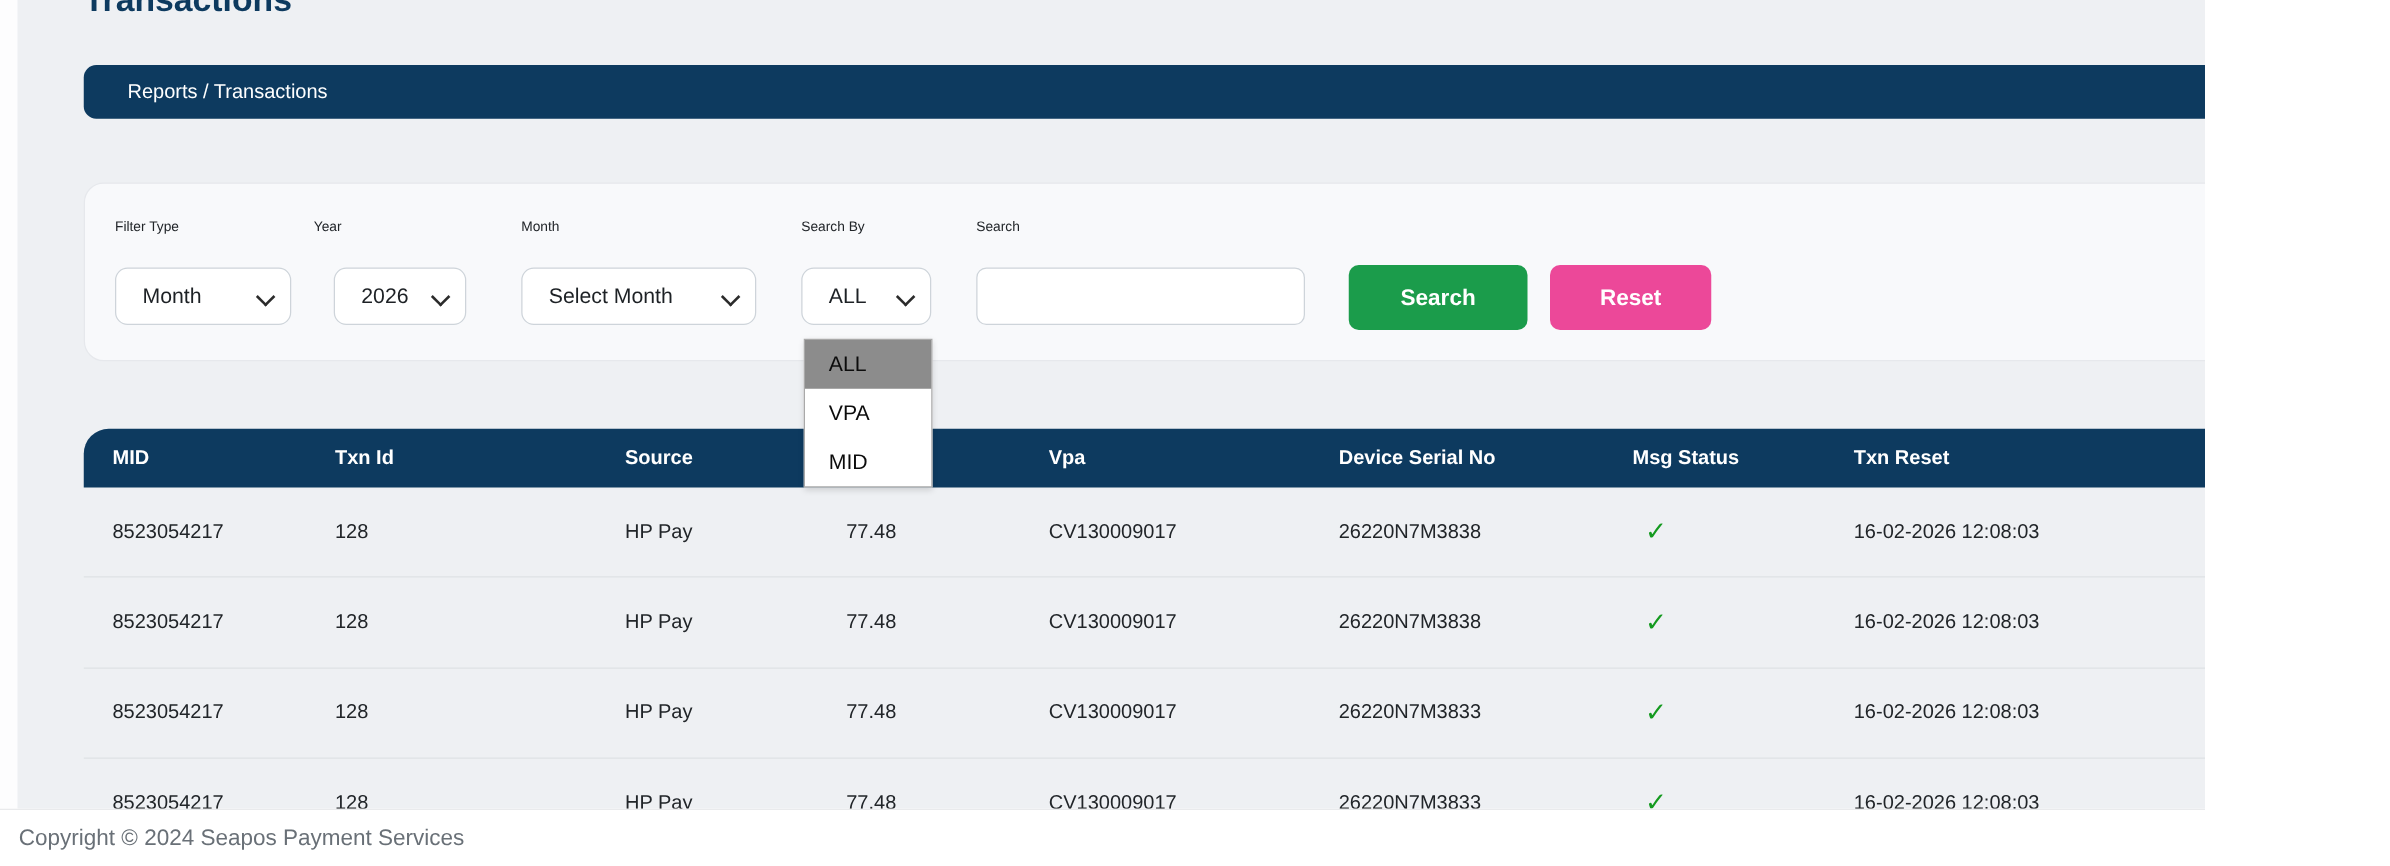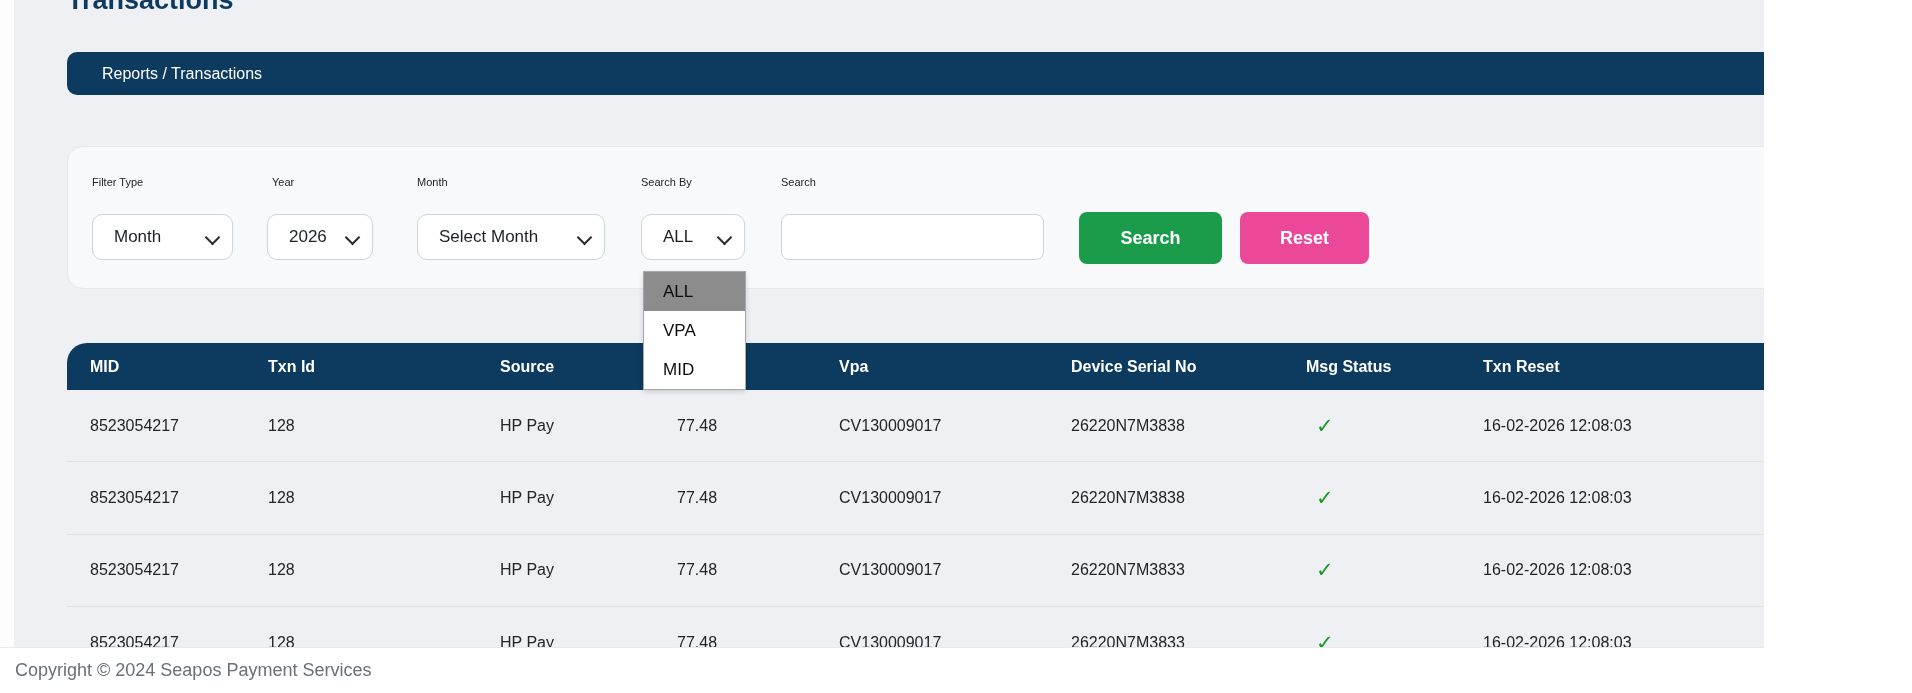--- a/index.html
+++ b/index.html
@@ -6,21 +6,21 @@
   .page{position:relative;width:1764px;height:693px;overflow:hidden;
         font-family:"Liberation Sans",sans-serif;background:#fdfdfe;}
   .gray-bg{position:absolute;left:14px;top:0;width:1836px;height:647px;background:#eef0f3;}
   .page-title{position:absolute;left:67px;top:-15px;font-size:27px;font-weight:700;color:#0d3a5f;z-index:1;}
   .breadcrumb{position:absolute;left:67px;top:52px;width:1783px;height:43px;background:#0d3a5f;
               border-radius:10px;display:flex;align-items:center;padding-left:35px;box-sizing:border-box;
               color:#ffffff;font-size:16px;z-index:1;}
   .filter-card{position:absolute;left:67px;top:146px;width:1783px;height:143px;background:#f8f9fb;
                border:1px solid #e6e8ec;border-radius:16px;box-sizing:border-box;z-index:1;}
   .f-label{position:absolute;top:29px;font-size:11px;color:#212529;}
-  .lbl-filter-type{left:24px;} .lbl-year{left:204px;} .lbl-month{left:349px;}
+  .lbl-filter-type{left:24px;} .lbl-year{left:183px;} .lbl-month{left:349px;}
   .lbl-search-by{left:573px;} .lbl-search{left:713px;}
   .sel{position:absolute;top:67px;height:46px;background:#ffffff;border:1px solid #ced4da;border-radius:10px;
        box-sizing:border-box;display:flex;align-items:center;padding-left:21px;font-size:17px;color:#1d2125;
        cursor:pointer;}
   .sel-filter-type{left:24px;width:141px;} .sel-year{left:199px;width:106px;text-align:right;}
   .sel-month{left:349px;width:188px;} .sel-search-by{left:573px;width:104px;}
   .chev{position:absolute;right:14px;top:17px;width:9px;height:9px;border-right:2px solid #2b2b2b;
         border-bottom:2px solid #2b2b2b;transform:rotate(45deg);}
   .search-input{position:absolute;left:713px;top:67px;width:263px;height:46px;background:#ffffff;
                 border:1px solid #ced4da;border-radius:8px;box-sizing:border-box;padding:0 12px;

